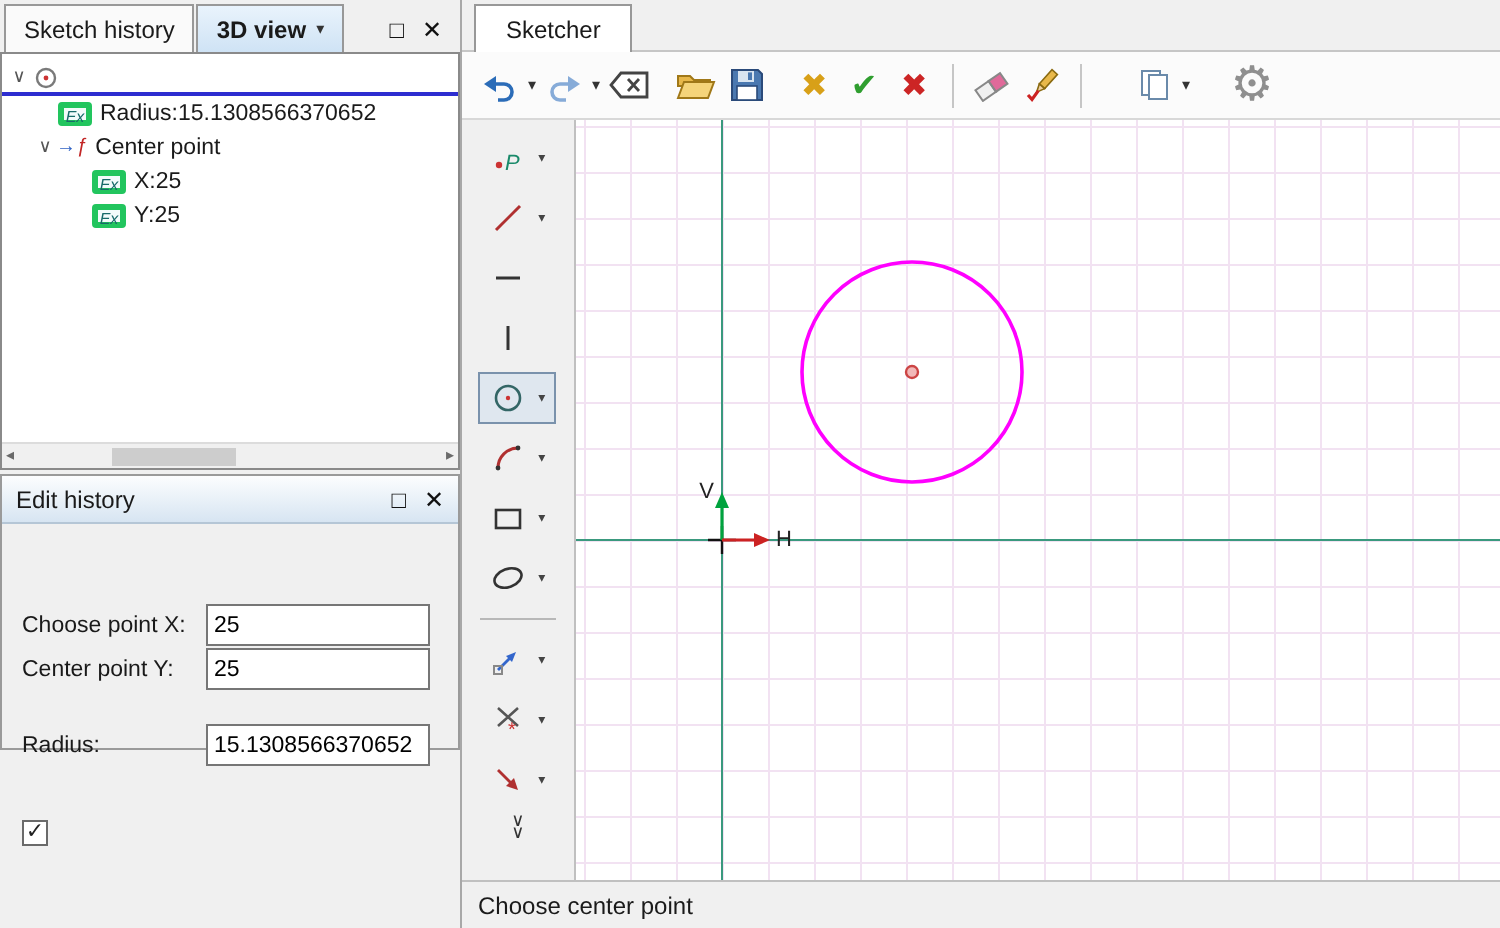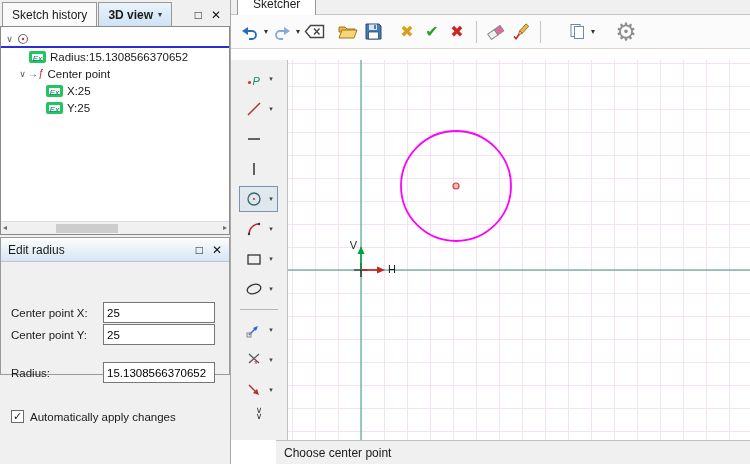--- a/index.html
+++ b/index.html
@@ -43,21 +43,21 @@
   .subtitle { position:absolute; left:10px; top:38px; display:flex; align-items:center; gap:6px; font-size:11.5px; }
   .frow { position:absolute; left:10px; right:10px; height:22px; display:flex; align-items:center; }
   .frow label { font-size:11.5px; }
   .fin { position:absolute; left:92px; top:0; width:112px; height:21px; border:1px solid #767676; background:#fff;
          font-family:inherit; font-size:11.5px; padding:0 3px; }
   .cbrow { position:absolute; left:10px; top:172px; display:flex; align-items:center; gap:6px; font-size:11.5px; }
   .cbox { width:13px; height:13px; border:1px solid #6a6a6a; background:#fff; font-size:11px; line-height:11px; text-align:center; color:#222; }
 
   
   .right-col { position:absolute; left:230px; top:0; width:520px; height:464px; border-left:1px solid #a8a8a8; background:#fff; }
-  .tabbar2 { height:15px; background:#f0f0f0; border-bottom:1px solid #c6c6c6; display:flex; align-items:flex-end; padding:2px 0 0 6px; }
+  .tabbar2 { height:26px; background:#f0f0f0; border-bottom:1px solid #c6c6c6; display:flex; align-items:flex-end; padding:2px 0 0 6px; }
   .stab { height:24px; padding:0 15px; display:flex; align-items:center; background:#fff; border:1px solid #989898; border-bottom:none; margin-bottom:-1px; }
 
   .toolbar { height:34px; background:#fbfbfb; border-bottom:1px solid #d8d8d8; display:flex; align-items:center; padding:0 8px; gap:3px; }
   .tbi { display:flex; align-items:center; justify-content:center; min-width:22px; height:26px; cursor:default; }
   .tsep { width:1px; height:22px; background:#c6c6c6; margin:0 5px; }
   .gap6 { width:6px; } .gap14 { width:14px; }
   .gold { color:#d8a018; font-weight:bold; font-size:16px; }
   .green { color:#2f9e2f; font-weight:bold; font-size:16px; }
   .redx { color:#cc2525; font-weight:bold; font-size:16px; }
   .gear { font-size:24px; color:#8f8f8f; line-height:1; }
@@ -71,21 +71,21 @@
   .tcsep { width:38px; height:1px; background:#b8b8b8; margin:5px 0; }
   .morech { display:flex; flex-direction:column; align-items:center; line-height:6px; font-size:9px; color:#333; margin-top:2px; }
 
   .canvas { position:relative; width:463px; height:380px; background-color:#fff; cursor:crosshair;
     background-image: linear-gradient(to right, #f2e2f2 1px, transparent 1px),
                       linear-gradient(to bottom, #f2e2f2 1px, transparent 1px);
     background-size:23px 23px; background-position:4px 3px; }
   .canvas > svg { position:absolute; left:0; top:0; }
 
   .statusbar { position:absolute; left:0; bottom:0; right:0; height:24px; background:#f0f0f0; border-top:1px solid #c0c0c0;
-               display:flex; align-items:center; padding:0 8px;margin-left:45px; }
+               display:flex; align-items:center; padding:0 8px; }
 </style>
 </head>
 <body>
 
 <div class="app">
 
   <div class="left-col">
 
     <div class="panel-top">
       <div class="tabbar">
@@ -133,44 +133,43 @@
         <div class="hscroll">
           <span class="sarr left">◂</span>
           <div class="hthumb"></div>
           <span class="sarr right">▸</span>
         </div>
       </div>
     </div>
 
     <div class="panel-edit">
       <div class="etitle">
-        <span>Edit radius</span>
+        <span>Edit history</span>
         <span class="winbtns2">
           <span class="winbtn">□</span>
           <span class="winbtn">✕</span>
         </span>
       </div>
 
 
       <div class="frow" style="top:64px;">
-        <label>Center point X:</label>
+        <label>Choose point X:</label>
         <input class="fin" value="25" style="">
       </div>
       <div class="frow" style="top:86px;align-items:center;">
         <label>Center point Y:</label>
         <input class="fin" value="25" style="">
       </div>
       <div class="frow" style="top:124px;">
         <label>Radius:</label>
         <input class="fin" value="15.1308566370652" style="">
       </div>
 
       <div class="cbrow">
         <span class="cbox">✓</span>
-        <span>Automatically apply changes</span>
       </div>
     </div>
   </div>
 
   <div class="right-col">
 
     <div class="tabbar2">
       <div class="stab">
         <span>Sketcher</span>
       </div>

